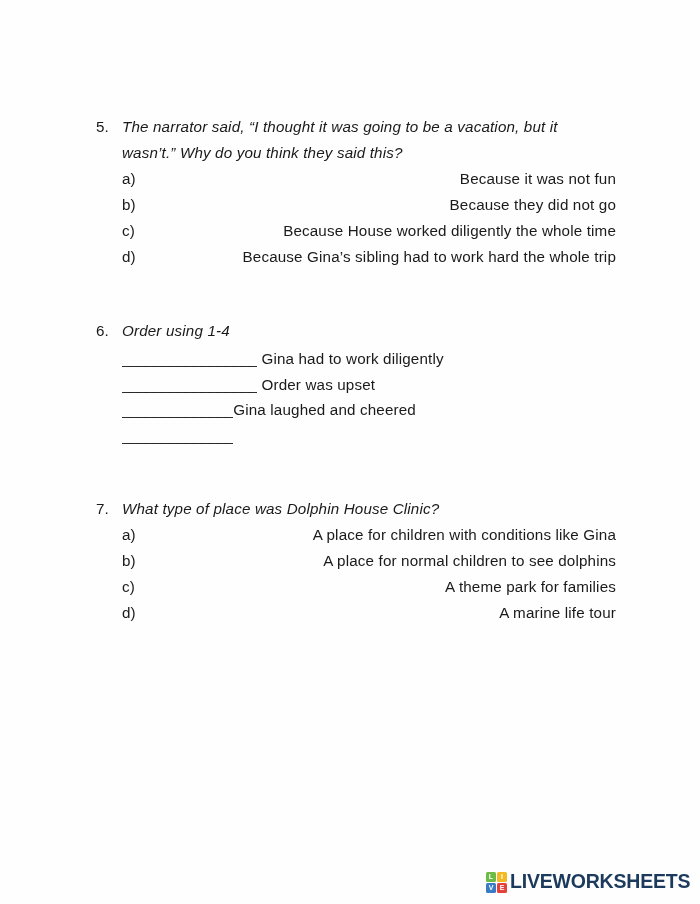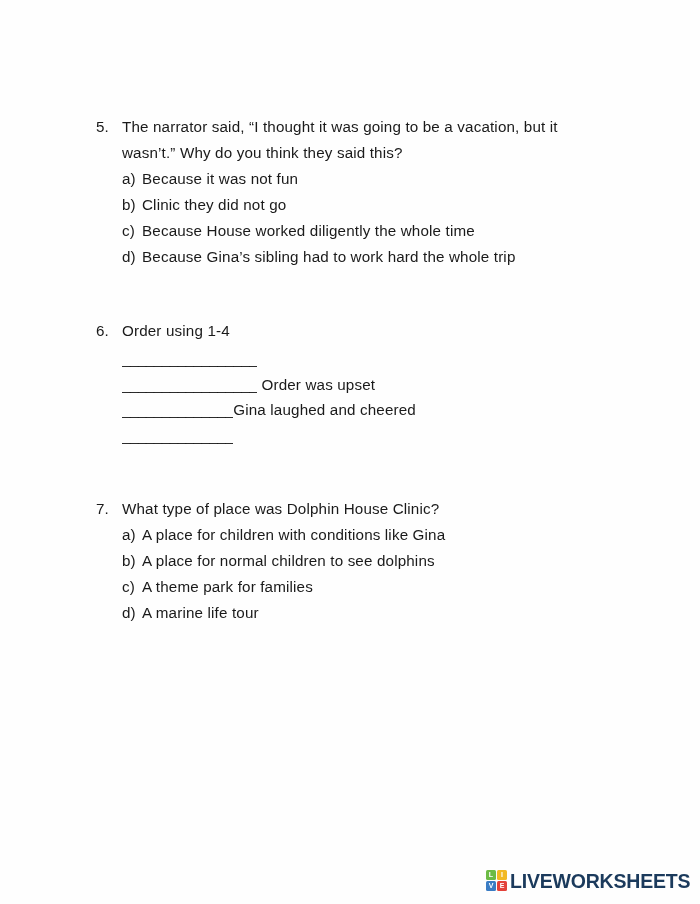--- a/index.html
+++ b/index.html
@@ -47,40 +47,42 @@
     letter-spacing: 0.01em;
   }
   .q-num {
     flex: 0 0 auto;
     width: 26px;
     text-align: left;
   }
   .q-text {
     flex: 1 1 auto;
     max-width: 478px;
+    font-style: italic;
   }
 
   
   .options {
     margin-top: 0px;
     padding-left: 26px;
   }
   .option-row {
     display: flex;
     align-items: flex-start;
     font-size: 15.2px;
     line-height: 26px;
     letter-spacing: 0.01em;
   }
   .opt-marker {
     flex: 0 0 auto;
     width: 20px;
   }
   .opt-text {
     flex: 1 1 auto;
+    text-align: right;
   }
 
   
   .order-list {
     margin-top: 2px;
     padding-left: 26px;
   }
   .order-row {
     display: flex;
     align-items: baseline;
@@ -95,21 +97,21 @@
     color: #1a1a1a;
     overflow: hidden;
   }
 
   
   .logo {
     position: absolute;
     left: 486px;
     top: 870px;
     display: flex;
-    align-items: flex-start;
+    align-items: flex-end;
   }
   .logo-mark {
     display: grid;
     grid-template-columns: 10px 10px;
     grid-template-rows: 10px 10px;
     gap: 1px;
     margin-right: 3px;
   }
   .logo-tile {
     width: 10px;
@@ -142,41 +144,41 @@
         <span class="q-num">5.</span>
         <span class="q-text">The narrator said, “I thought it was going to be a vacation, but it wasn’t.” Why do you think they said this?</span>
       </div>
       <div class="options">
         <div class="option-row">
           <span class="opt-marker">a)</span>
           <span class="opt-text">Because it was not fun</span>
         </div>
         <div class="option-row">
           <span class="opt-marker">b)</span>
-          <span class="opt-text">Clinic they did not go</span>
+          <span class="opt-text">Because they did not go</span>
         </div>
         <div class="option-row">
           <span class="opt-marker">c)</span>
           <span class="opt-text">Because House worked diligently the whole time</span>
         </div>
         <div class="option-row">
           <span class="opt-marker">d)</span>
           <span class="opt-text">Because Gina’s sibling had to work hard the whole trip</span>
         </div>
       </div>
     </div>
 
     <div class="question-block">
       <div class="q-head">
         <span class="q-num">6.</span>
         <span class="q-text">Order using 1-4</span>
       </div>
       <div class="order-list">
         <div class="order-row">
-          <span class="blank">_________________</span>
+          <span class="blank">_________________</span><span> Gina had to work diligently</span>
         </div>
         <div class="order-row">
           <span class="blank">_________________</span><span> Order was upset</span>
         </div>
         <div class="order-row">
           <span class="blank">______________</span><span>Gina laughed and cheered</span>
         </div>
         <div class="order-row">
           <span class="blank">______________</span>
         </div>

